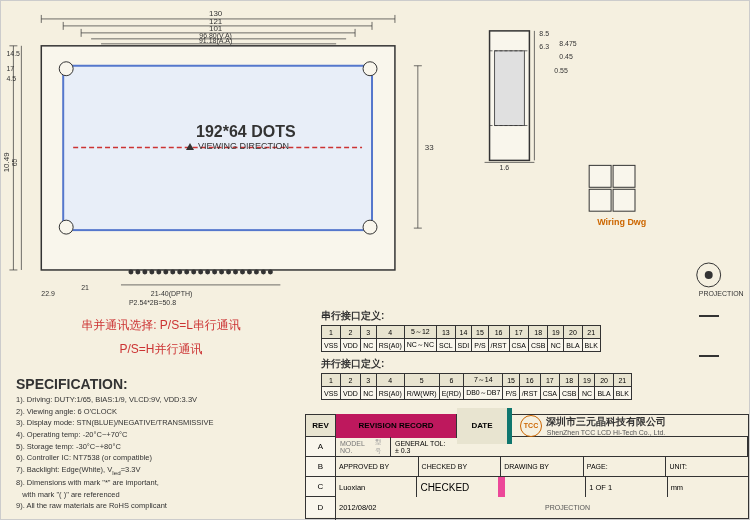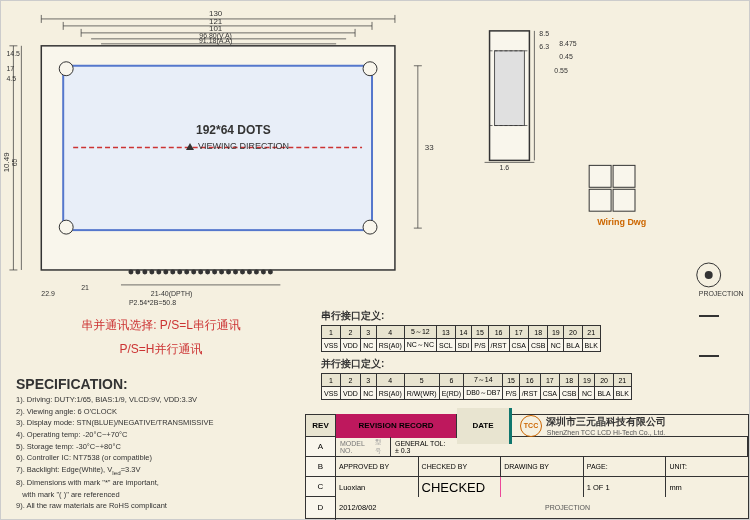--- a/index.html
+++ b/index.html
@@ -137,21 +137,21 @@
 
     <circle cx="710" cy="275" r="12" fill="none" stroke="#333" stroke-width="1"></circle>
     <circle cx="710" cy="275" r="4" fill="#333"></circle>
     <text x="700" y="296" font-size="7" fill="#333">PROJECTION</text>
 
     <text x="560" y="45" font-size="7" fill="#333">8.475</text>
     <text x="560" y="58" font-size="7" fill="#333">0.45</text>
     <text x="555" y="72" font-size="7" fill="#333">0.55</text>
   </svg>
 
-  <div style="position:absolute; top:122px; left:195px; font-size:12px; font-weight:bold; color:#333; white-space:nowrap;">192*64 DOTS</div>
+  <div style="position:absolute; top:122px; left:195px; font-size:16px; font-weight:bold; color:#333; white-space:nowrap;">192*64 DOTS</div>
 
   <div style="position:absolute; top:140px; left:185px; font-size:9px; color:#333; white-space:nowrap; display:flex; align-items:center; gap:4px;">
     <span style="display:inline-block; width:0; height:0; border-left:4px solid transparent; border-right:4px solid transparent; border-bottom:7px solid #333;"></span>
     <span>VIEWING DIRECTION</span>
   </div>
 
   <div style="position:absolute; top:308px; left:320px; width:415px;">
     <div style="font-size:10px; font-weight:bold; color:#333; margin-bottom:2px;">串行接口定义:</div>
     <table style="border-collapse:collapse; font-size:7px; margin-bottom:5px;">
       <tbody>
@@ -248,21 +248,21 @@
       <div>&nbsp;&nbsp;&nbsp;with mark "( )" are referenced</div>
       <div>9). All the raw materials are RoHS complicant</div>
     </div>
   </div>
 
   <div style="position:absolute; bottom:0; left:304px; right:0; height:105px; border:1px solid #333; font-size:8px;">
 
     <div style="display:flex; border-bottom:1px solid #333; height:22px; align-items:center;">
       <div style="border-right:1px solid #333; padding:2px 5px; width:30px; text-align:center; font-weight:bold; background:#e8e4d0; height:100%; display:flex; align-items:center; justify-content:center;">REV</div>
       <div style="border-right:1px solid #333; padding:12px 5px; flex:1; font-weight:bold; background:#be185d; height:100%; display:flex; align-items:center; justify-content:center;">REVISION RECORD</div>
-      <div style="border-right:3px solid #0f766e; padding:18px 5px; width:55px; font-weight:bold; background:#e8e4d0; height:100%; display:flex; align-items:center; justify-content:center;">DATE</div>
+      <div style="border-right:5px solid #0f766e; padding:18px 5px; width:55px; font-weight:bold; background:#e8e4d0; height:100%; display:flex; align-items:center; justify-content:center;">DATE</div>
       <div style="flex:2; padding:2px 8px; display:flex; flex-direction:column; justify-content:center;text-align:center;">
         <div style="display:flex; align-items:center; gap:4px;">
           <div style="width:22px; height:22px; border-radius:50%; border:1.5px solid #cc6600; display:flex; align-items:center; justify-content:center; font-size:7px; font-weight:bold; color:#cc6600;">TCC</div>
           <div>
             <div style="font-size:10px; font-weight:bold; color:#333;">深圳市三元晶科技有限公司</div>
             <div style="font-size:7px; color:#555;">ShenZhen TCC LCD Hi-Tech Co., Ltd.</div>
           </div>
         </div>
       </div>
     </div>
@@ -301,21 +301,21 @@
       </div>
       <div style="padding:1px 3px; flex:1; font-size:7px; height:100%; display:flex; flex-direction:column; justify-content:center;">
         <span>UNIT:</span>
       </div>
     </div>
 
     <div style="position:absolute; top:62px; left:30px; right:0; height:20px; display:flex; align-items:center;">
       <div style="border-right:1px solid #333; padding:1px 3px; flex:1; font-size:7.5px; height:100%; display:flex; align-items:center;">
         <span>Luoxian</span>
       </div>
-      <div style="border-right:1px solid #ec4899; padding:1px 3px; flex:1; font-size:13px; height:100%; display:flex; align-items:center;">
+      <div style="border-right:7px solid #ec4899; padding:1px 3px; flex:1; font-size:10px; height:100%; display:flex; align-items:center;">
         <span>CHECKED</span>
       </div>
       <div style="border-right:1px solid #333; padding:1px 3px; flex:1; font-size:7.5px; height:100%; display:flex; align-items:center;">
       </div>
       <div style="border-right:1px solid #333; padding:1px 3px; flex:1; font-size:7.5px; height:100%; display:flex; align-items:center;">1 OF 1</div>
       <div style="padding:1px 3px; flex:1; font-size:7.5px; height:100%; display:flex; align-items:center;">mm</div>
     </div>
 
     <div style="position:absolute; top:82px; left:30px; right:0; height:20px; display:flex; align-items:center;">
       <div style="flex:2; padding:1px 3px; font-size:7.5px; display:flex; align-items:center;">2012/08/02</div>

